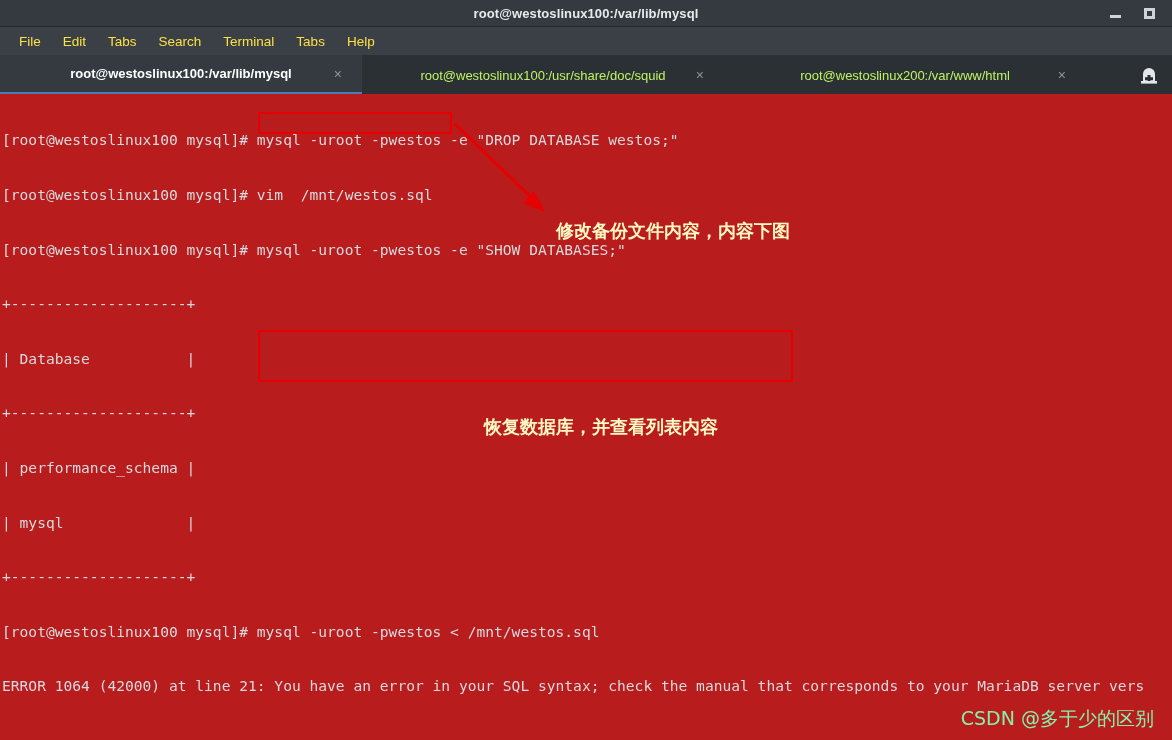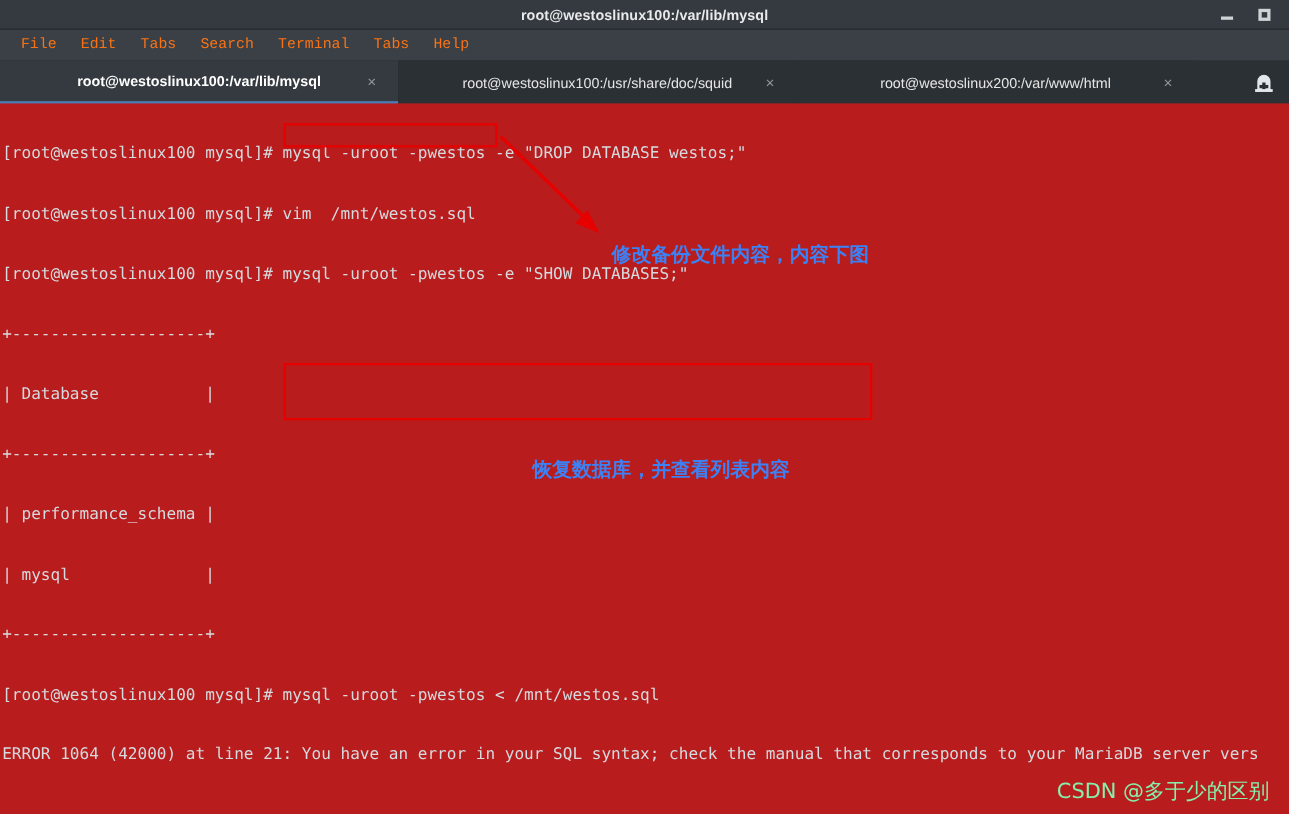--- a/index.html
+++ b/index.html
@@ -66,26 +66,25 @@
   
   .menubar {
     height: 28px;
     background: #3a4046;
     display: flex;
     align-items: center;
     padding-left: 8px;
     gap: 0px;
   }
   .menu-item {
-    color: #f97316;
+    color: #fde047;
     font-size: 13.5px;
     padding: 4px 11px;
     cursor: default;
     white-space: nowrap;
-    font-family: Liberation Mono, monospace;
   }
 
   
   .tabbar {
     height: 40px;
     background: #2b3034;
     display: flex;
     align-items: stretch;
     position: relative;
   }
@@ -97,21 +96,21 @@
     justify-content: center;
     position: relative;
     background: #2b3034;
     box-sizing: border-box;
   }
   .tab.active {
     background: #343a3f;
     border-bottom: 3px solid #4a7ebb;
   }
   .tab-label {
-    color: #e5e5e5;
+    color: #bef264;
     font-size: 13px;
     white-space: nowrap;
   }
   .tab.active .tab-label {
     color: #ffffff;
     font-weight: bold;
   }
   .tab-close {
     position: absolute;
     right: 20px;
@@ -161,21 +160,21 @@
     position: absolute;
     border: 2px solid #e60000;
     box-sizing: border-box;
     pointer-events: none;
   }
   #box-vim   { left: 258px; top: 112px; width: 194px; height: 22px; }
   #box-cmds  { left: 258px; top: 330px; width: 535px; height: 52px; }
 
   .anno-text {
     position: absolute;
-    color: #3b82f6;
+    color: #fef9c3;
     font-family: "DejaVu Sans", sans-serif;
     font-size: 18px;
     font-weight: bold;
     white-space: nowrap;
   }
   #anno-1 { left: 556px; top: 219px; }
   #anno-2 { left: 484px; top: 415px; }
 
   .arrow-svg {
     position: absolute;

